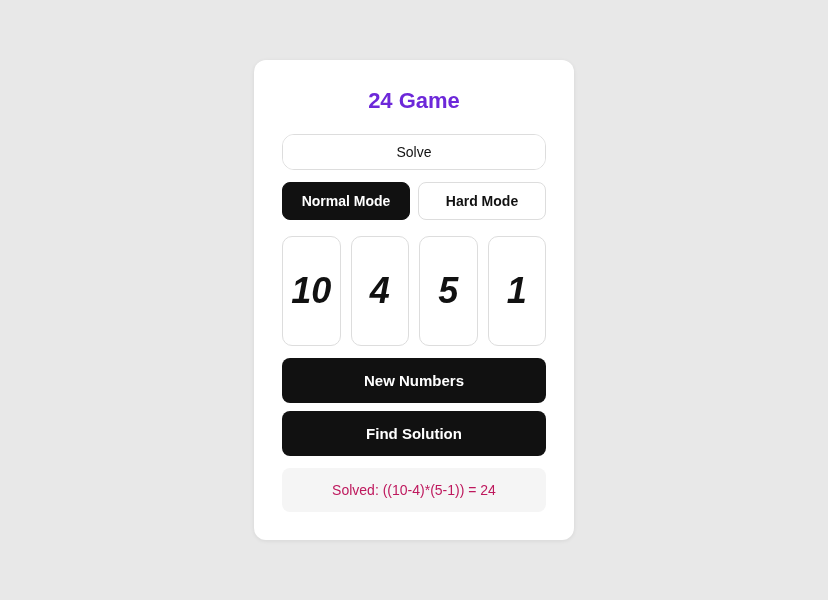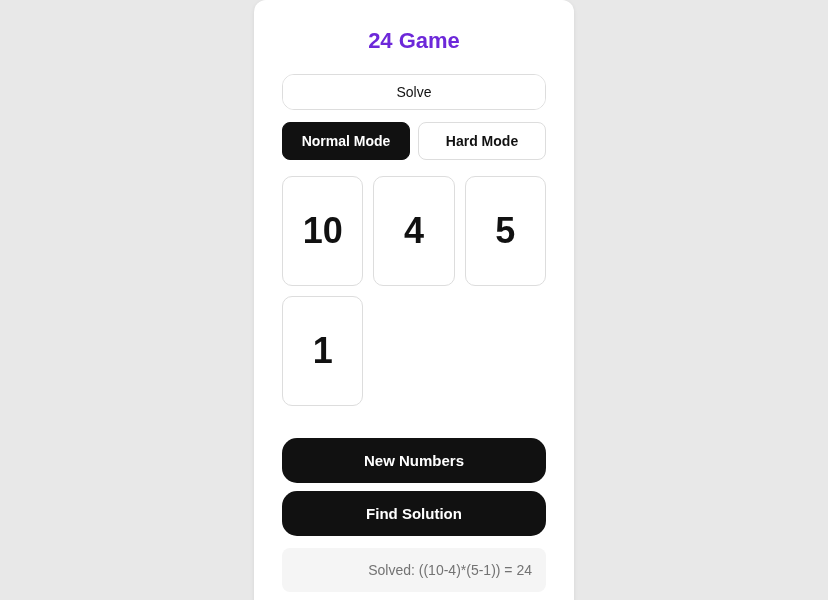--- a/index.html
+++ b/index.html
@@ -83,23 +83,24 @@
       border-color: #111;
     }
 
     .mode-btn.inactive {
       background: #fff;
       color: #111;
     }
 
     .number-grid {
       display: grid;
-      grid-template-columns: 1fr 1fr 1fr;
+      grid-template-columns: 1fr 1fr 1fr 1fr;
       gap: 10px;
-      margin-bottom: 32px;
+      margin-bottom: 12px;
+      font-style: italic;
     }
 
     .number-card {
       background: #fff;
       border: 1.5px solid #ddd;
       border-radius: 10px;
       height: 110px;
       display: flex;
       align-items: center;
       justify-content: center;
@@ -109,33 +110,33 @@
     }
 
     .action-btn {
       width: 100%;
       padding: 14px 0;
       font-size: 15px;
       font-weight: 600;
       background: #111;
       color: #fff;
       border: none;
-      border-radius: 15px;
+      border-radius: 8px;
       cursor: pointer;
       margin-bottom: 8px;
       outline: none;
     }
 
     .solution-box {
       background: #f5f5f5;
       border-radius: 8px;
       padding: 14px;
-      text-align: right;
+      text-align: center;
       font-size: 14px;
-      color: #737373;
+      color: #be185d;
       margin-top: 4px;
     }
   </style>
 </head>
 <body>
 
 <div class="card">
 
   <h1 class="title">24 Game</h1>
 

